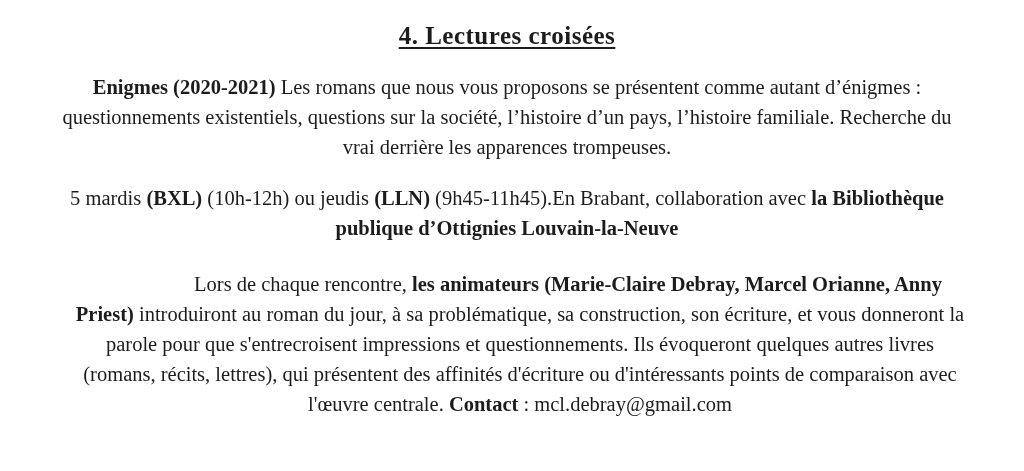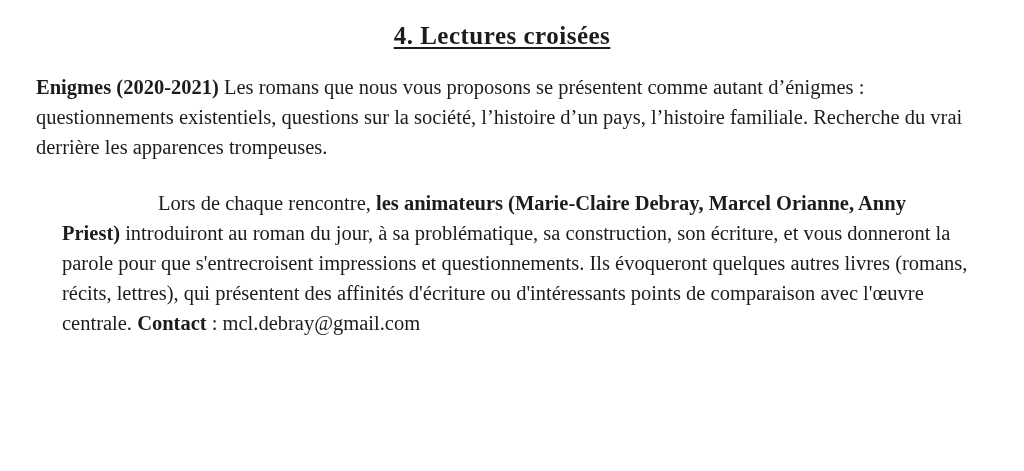--- a/index.html
+++ b/index.html
@@ -8,51 +8,53 @@
     background: #ffffff;
   }
   body {
     width: 1024px;
     height: 471px;
     overflow: hidden;
     font-family: "Liberation Serif", "DejaVu Serif", serif;
     color: #1c1c1c;
   }
   .doc {
-    padding: 14px 56px 0 36px;
+    padding: 14px 56px 0 46px;
   }
   .doc-title {
     text-align: center;
     font-size: 25px;
     font-weight: bold;
     margin: 8px 0 22px 0;
     letter-spacing: 0.5px;
   }
   .doc-title span {
     text-decoration: underline;
     text-underline-offset: 3px;
   }
   p.para {
     font-size: 20.5px;
     line-height: 30px;
+    text-align: center;
     margin: 0 0 21px 0;
   }
   p.para .b {
     font-weight: bold;
   }
   p.para.indent {
     text-indent: 96px;
     margin-top: 26px;
     margin-left: 26px;
   }
 </style>
 </head>
 <body style="background: rgb(255, 255, 255); color: rgb(28, 28, 28);">
 
 <div class="doc">
   <h1 class="doc-title">
     <span>4. Lectures croisées</span>
   </h1>
   <div>
       <p class="para"><span class="b">Enigmes (2020-2021)</span><span>  Les romans que nous vous proposons se présentent comme autant d’énigmes : questionnements existentiels, questions sur la société, l’histoire d’un pays, l’histoire familiale. Recherche du vrai derrière les apparences trompeuses.</span></p>
+      <p class="para"><span>5  mardis </span><span class="b">(BXL)</span><span> (10h-12h) ou jeudis </span><span class="b">(LLN)</span><span> (9h45-11h45).En Brabant, collaboration avec </span><span class="b">la Bibliothèque publique d’Ottignies Louvain-la-Neuve</span></p>
       <p class="para indent"><span>Lors de chaque rencontre, </span><span class="b">les animateurs (Marie-Claire Debray, Marcel Orianne, Anny Priest)</span><span> introduiront au roman du jour, à sa problématique, sa construction, son écriture, et vous donneront la parole pour que s'entrecroisent impressions et questionnements. Ils évoqueront quelques autres livres (romans, récits, lettres), qui présentent des affinités d'écriture ou d'intéres­sants points de comparaison avec l'œuvre centrale.  </span><span class="b">Contact</span><span> : mcl.debray@gmail.com</span></p>
     </div>
 </div>
 
 </body></html>

